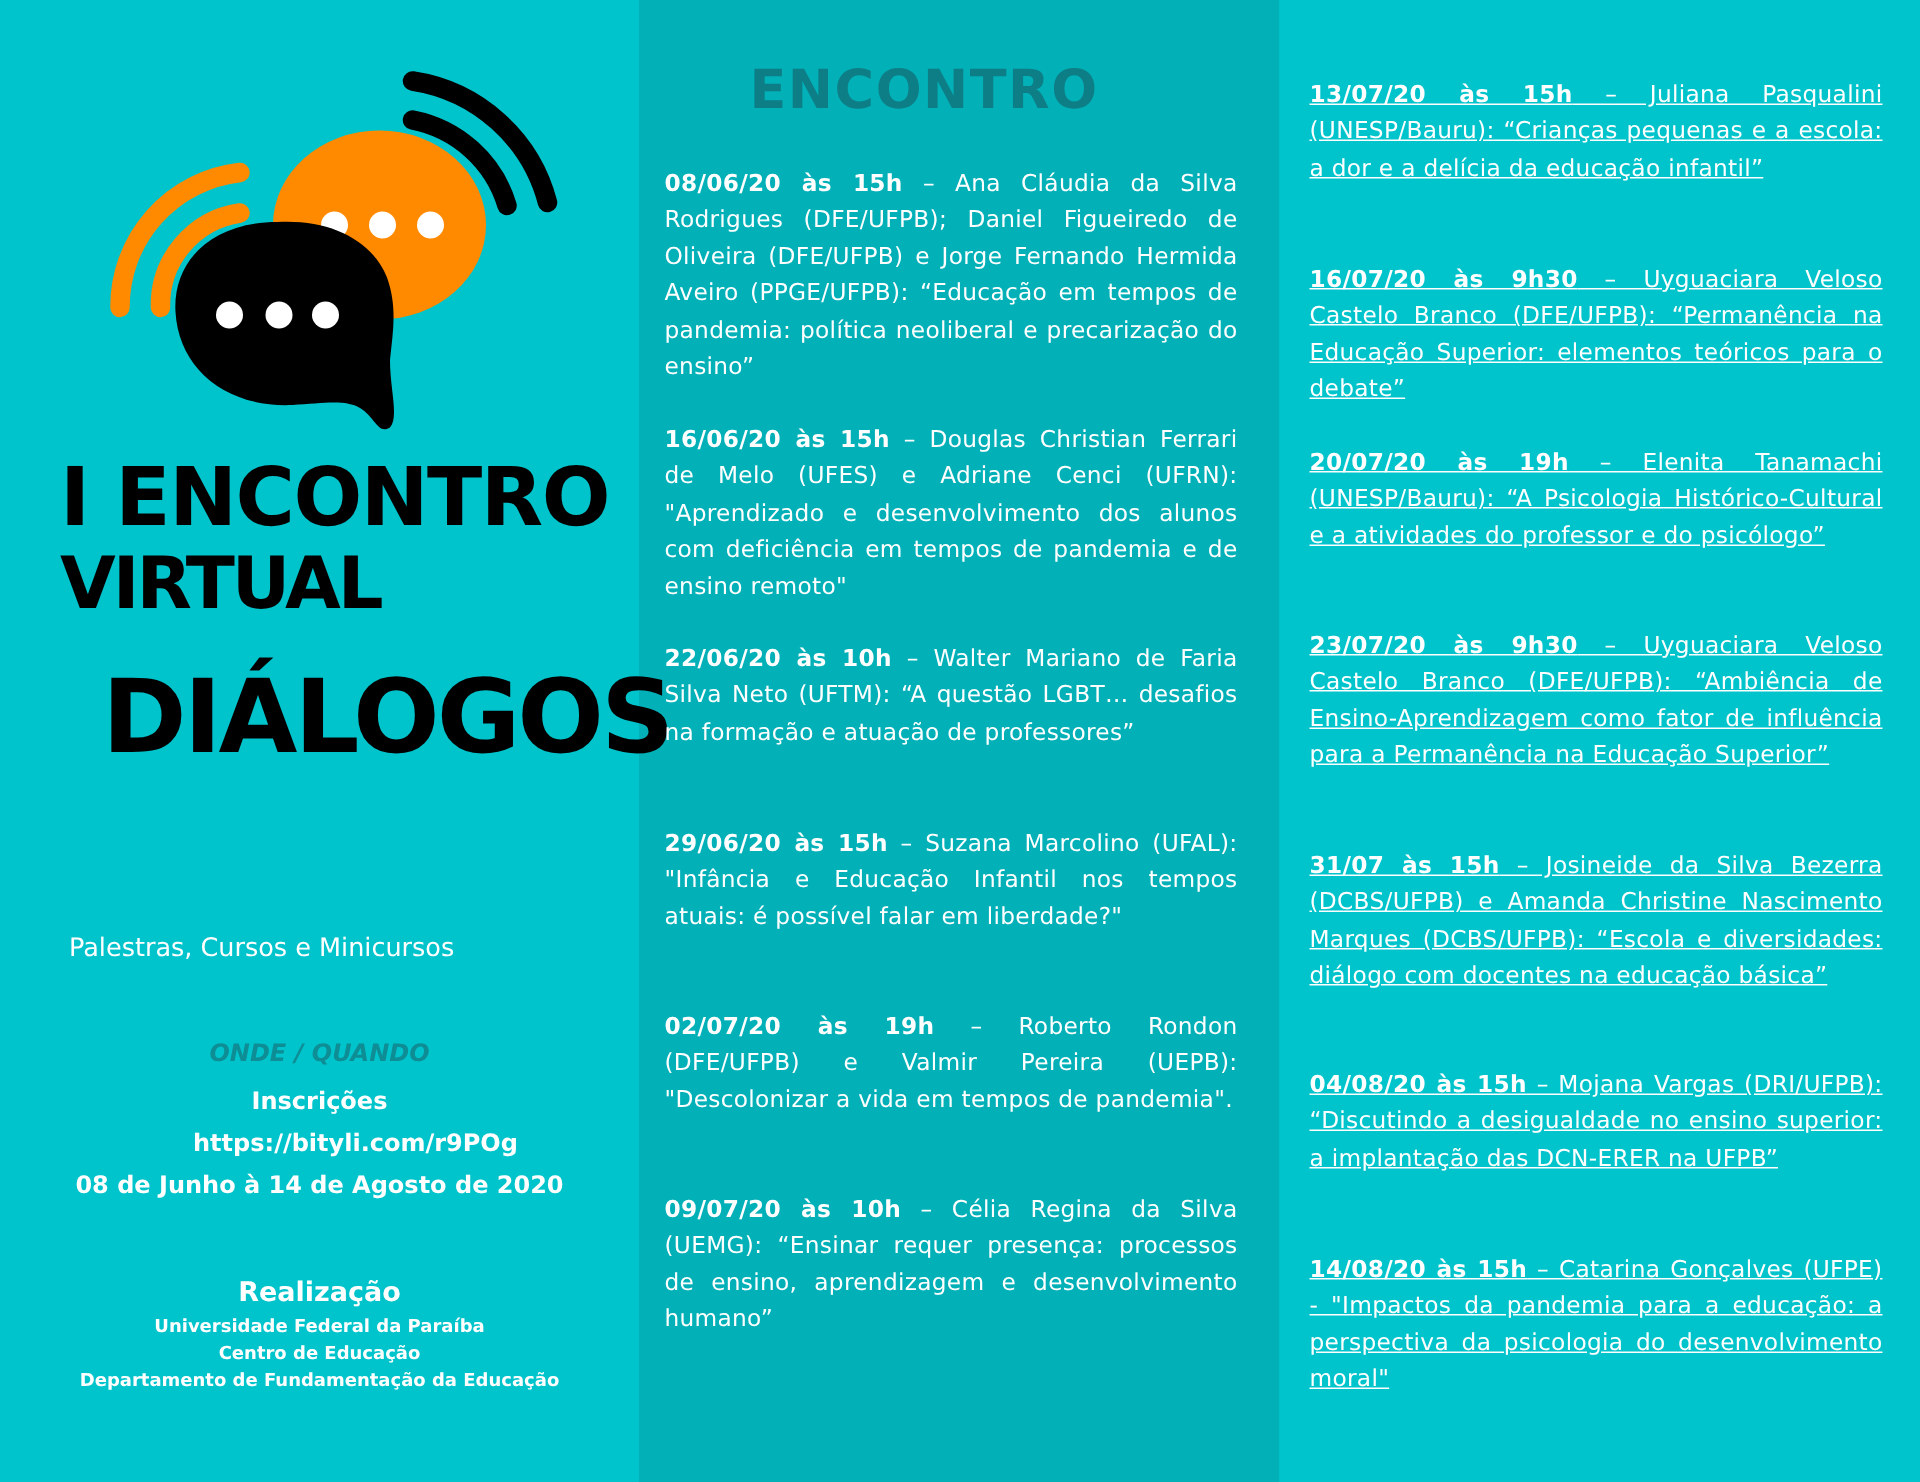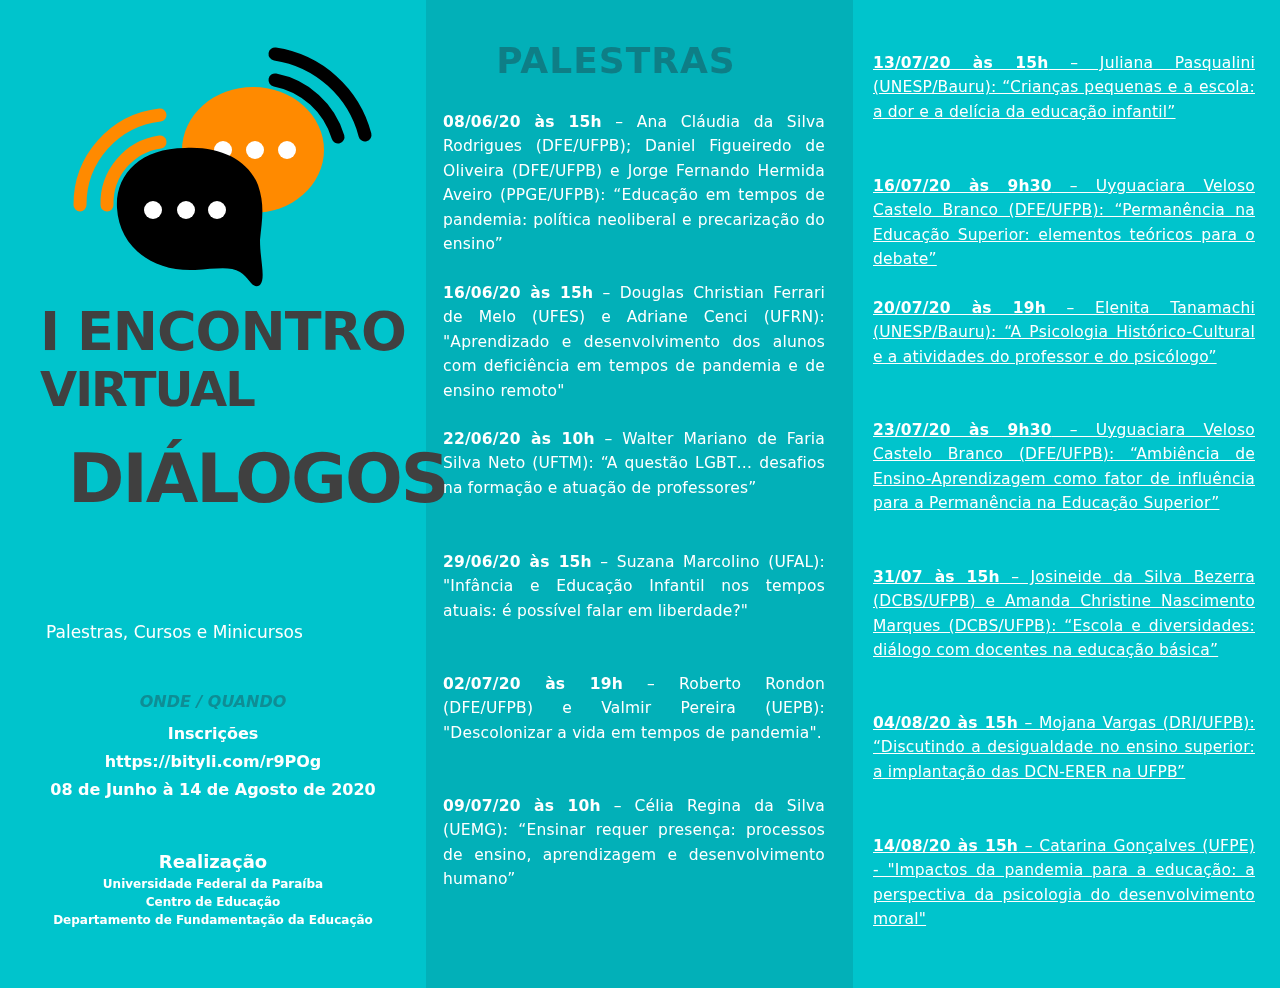--- a/index.html
+++ b/index.html
@@ -29,21 +29,21 @@
     }
 
     
     .event-title {
       position: absolute;
       left: 40px;
       top: 305px;
       width: 360px;
       font-family: "DejaVu Sans", sans-serif;
       font-weight: bold;
-      color: #404040;
+      color: #000000;
       line-height: 1;
       letter-spacing: -1px;
     }
     .event-title .line1 { font-size: 54px; height: 60px; white-space: nowrap; }
     .event-title .line2 { font-size: 48px; height: 80px; white-space: nowrap; letter-spacing: -2px; }
     .event-title .line3 { font-size: 68px; height: 80px; white-space: nowrap; letter-spacing: -2px; margin-left: 28px; }
     .event-title .line4 { font-size: 43px; height: 50px; white-space: nowrap; letter-spacing: -1px; }
 
     .subtitle {
       position: absolute;
@@ -62,21 +62,21 @@
       text-align: center;
       font-weight: bold;
     }
     .where-heading {
       top: 692px;
       font-size: 16px;
       color: #0E8D95;
       font-style: italic;
     }
     .reg-label { top: 724px; font-size: 16px; color: #ffffff; }
-    .reg-link { top: 752px; font-size: 16px; color: #ffffff; }
+    .reg-link { top: 752px; font-size: 16px; color: #ffffff; margin-left: 24px; }
     .reg-dates { top: 780px; font-size: 16px; color: #ffffff; }
 
     .org-heading { top: 851px; font-size: 18px; color: #ffffff; }
     .org-line { font-size: 12px; color: #ffffff; }
     .org-1 { top: 877px; }
     .org-2 { top: 895px; }
     .org-3 { top: 913px; }
 
     
     .section-title {
@@ -144,21 +144,21 @@
 <div class="info-block where-heading">ONDE / QUANDO</div>
 <div class="info-block reg-label">Inscrições</div>
 <div class="info-block reg-link">https://bityli.com/r9POg</div>
 <div class="info-block reg-dates">08 de Junho à 14 de Agosto de 2020</div>
 
 <div class="info-block org-heading">Realização</div>
 <div class="info-block org-line org-1">Universidade Federal da Paraíba</div>
 <div class="info-block org-line org-2">Centro de Educação</div>
 <div class="info-block org-line org-3">Departamento de Fundamentação da Educação</div>
 
-<div class="section-title">PALESTRAS</div>
+<div class="section-title">ENCONTRO</div>
 
 <div class="talk col-mid-talk" style="top:110px">
   <span class="date">08/06/20 às 15h</span><span> – Ana Cláudia da Silva Rodrigues (DFE/UFPB); Daniel Figueiredo de Oliveira (DFE/UFPB) e Jorge Fernando Hermida Aveiro (PPGE/UFPB): “Educação em tempos de pandemia: política neoliberal e precarização do ensino”</span>
 </div>
 <div class="talk col-mid-talk" style="top:281px">
   <span class="date">16/06/20 às 15h</span><span> – Douglas Christian Ferrari de Melo (UFES) e Adriane Cenci (UFRN): "Aprendizado e desenvolvimento dos alunos com deficiência em tempos de pandemia e de ensino remoto"</span>
 </div>
 <div class="talk col-mid-talk" style="top:427px">
   <span class="date">22/06/20 às 10h</span><span> – Walter Mariano de Faria Silva Neto (UFTM): “A questão LGBT… desafios na formação e atuação de professores”</span>
 </div>

